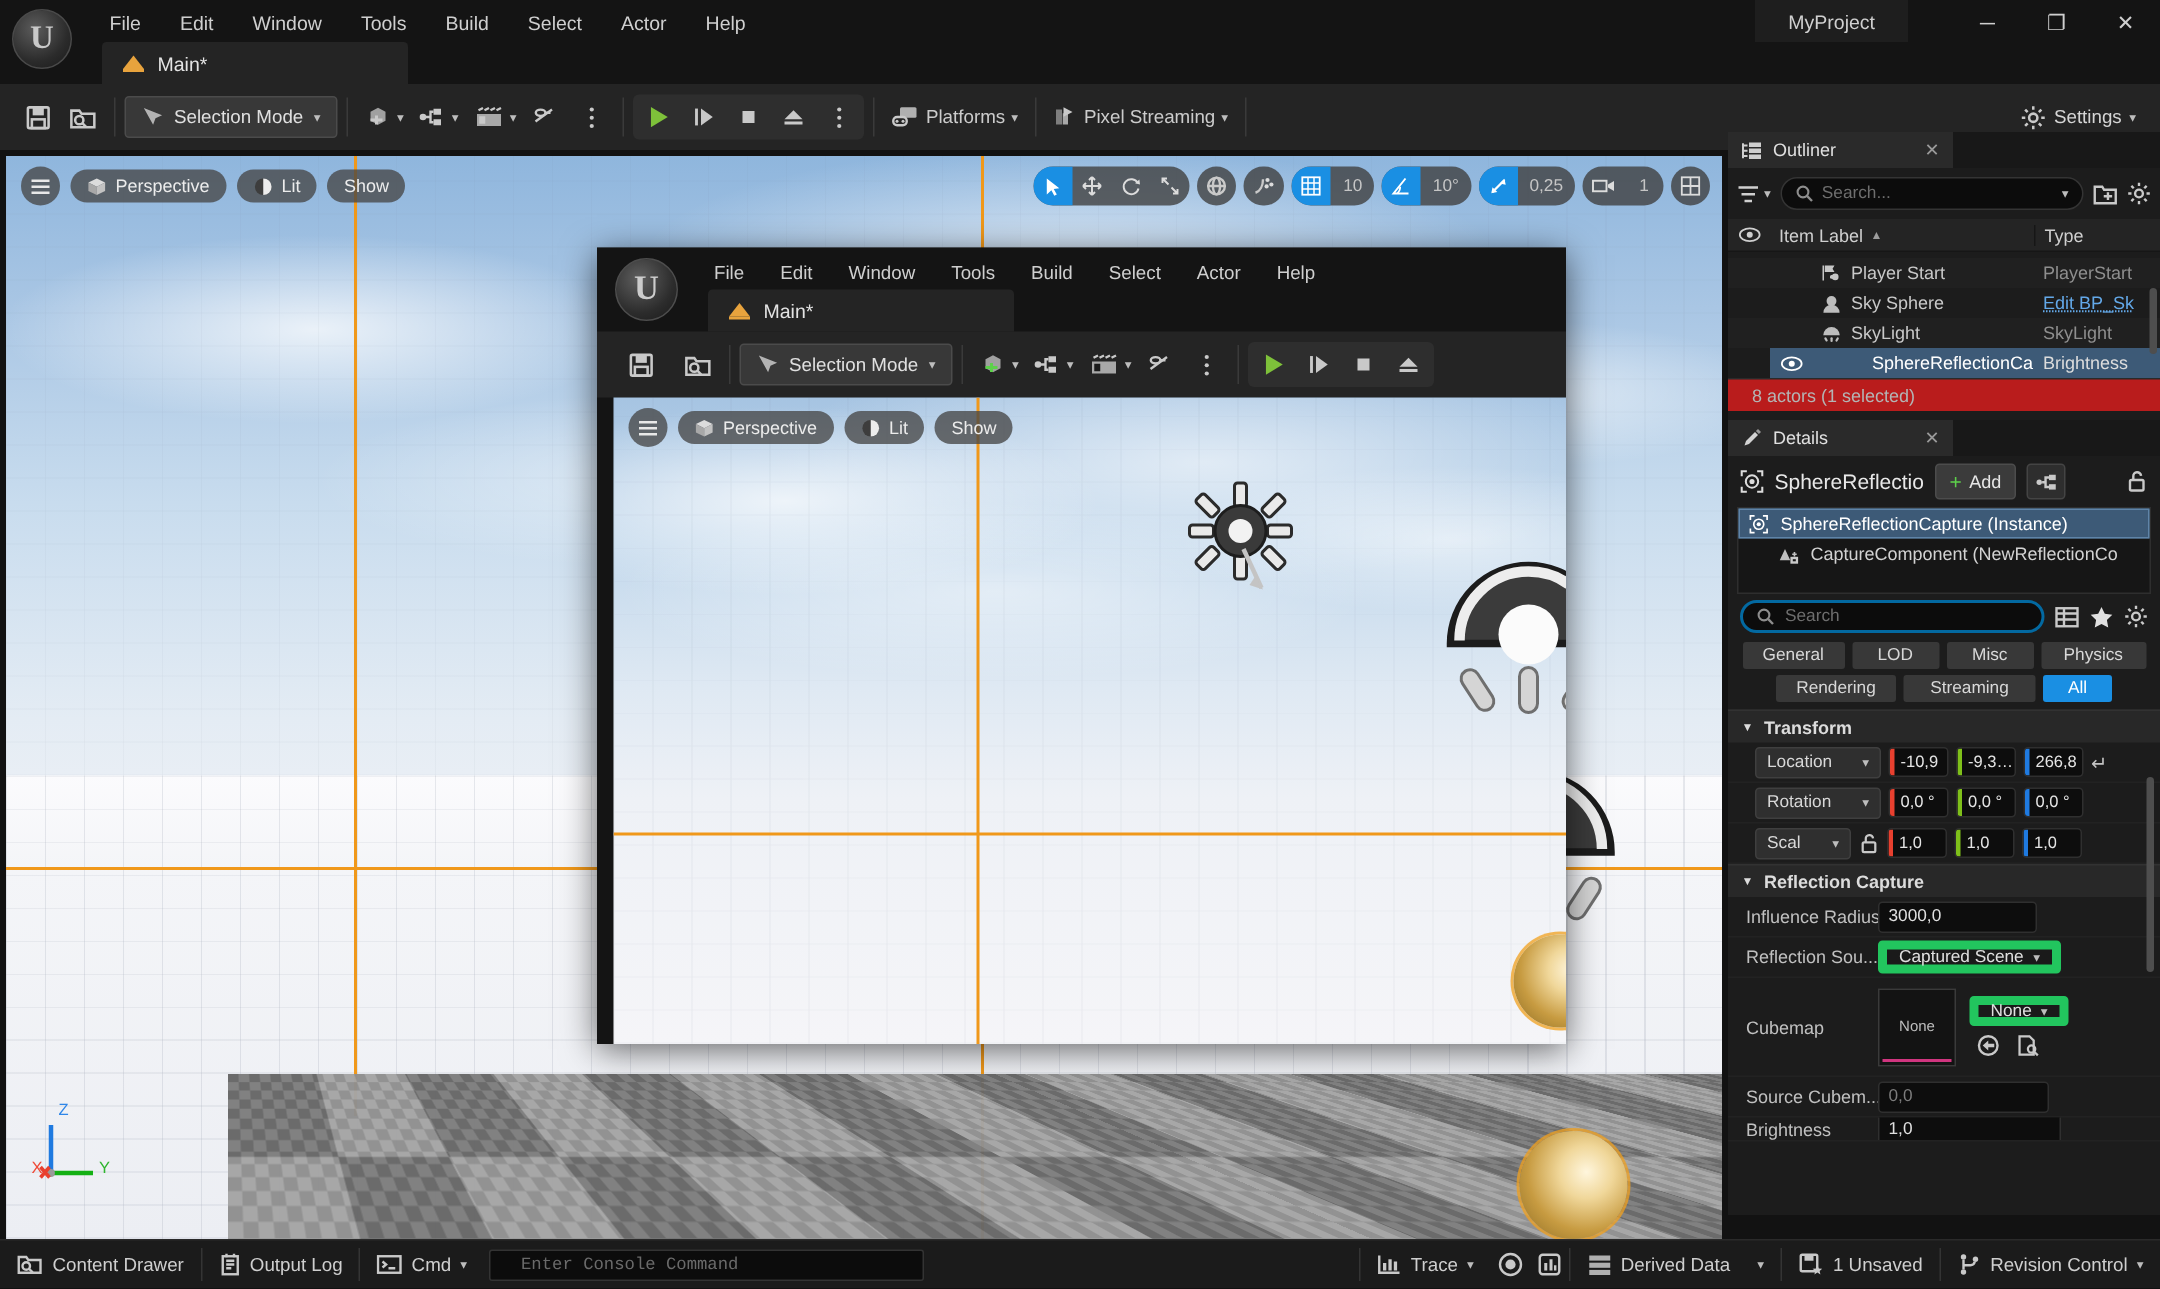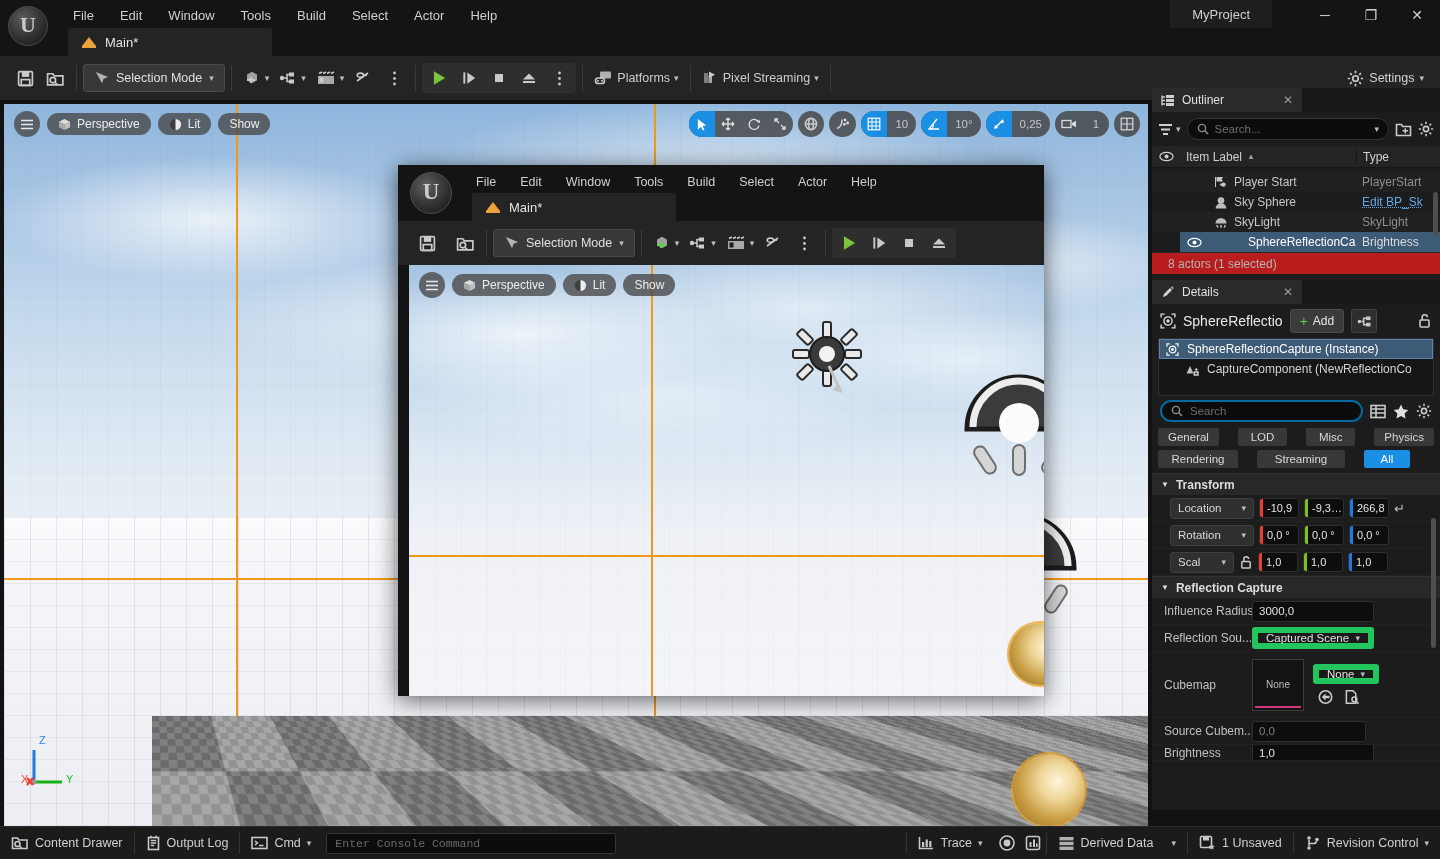--- a/index.html
+++ b/index.html
@@ -164,21 +164,21 @@
   .comp-box { margin:0 6px; background:#161616; border:1px solid #2e2e2e; height:58px; }
   .comp-row { height:20px; display:flex; align-items:center; gap:8px; padding-left:6px; font-size:12px; color:#d2d2d2;
      white-space:nowrap; overflow:hidden;}
   .comp-row.sel { background:#3d5a77; color:#fff; border:1px solid #5f84a8; }
 
   .det-search { height:30px; display:flex; align-items:center; gap:7px; padding:0 8px; }
   .det-search .box { flex:1; height:22px; border-radius:11px; background:#0c0c0c; border:2px solid #0369a1;
      display:flex; align-items:center; gap:7px; padding:0 9px; font-size:11.5px; color:#6e6e6e;}
 
   .filter-rows { padding:2px 6px 5px 6px; display:flex; flex-direction:column; gap:4px;}
-  .filter-line { display:flex; gap:19px; }
+  .filter-line { display:flex; gap:5px;justify-content:center; }
   .chip { height:18px; background:#383838; border-radius:2px; display:flex; align-items:center; justify-content:center;
      font-size:11.5px; color:#d8d8d8; padding:0 10px;}
   .chip.active { background:#1a8fe3; color:#fff; }
 
   .sec-head { height:22px; background:#282828; display:flex; align-items:center; gap:7px; padding-left:9px;
      font-size:12px; color:#dcdcdc; font-weight:bold; border-top:1px solid #323232;}
   .prop-row { height:27px; display:flex; align-items:center; border-bottom:1px solid #222; }
   .prop-lbl { width:100px; padding-left:12px; font-size:12px; color:#c0c0c0; overflow:hidden; white-space:nowrap;}
   .prop-val { flex:1; display:flex; align-items:center; gap:5px; padding-right:6px;}
   .combo { height:21px; background:#2f2f2f; border:1px solid #3f3f3f; border-radius:3px; display:flex;
@@ -196,21 +196,21 @@
   .thumb-none:after { content:""; position:absolute; left:2px; right:2px; bottom:2px; height:2px; background:#d1357f; }
 
   .vscroll { position:absolute; right:2px; width:5px; background:#4e4e4e; border-radius:3px; }
 
   
   .statusbar { position:absolute; bottom:0; left:0; width:1440px; height:33px; background:#1b1b1b;
      display:flex; align-items:center; border-top:1px solid #2a2a2a;}
   .sb-item { height:33px; display:flex; align-items:center; gap:6px; padding:0 11px; font-size:12.5px; color:#cfcfcf;}
   .sb-sep { width:1px; height:22px; background:#343434; }
   .cmd-input { height:21px; width:290px; background:#0c0c0c; border:1px solid #333; border-radius:2px;
-     display:flex; align-items:center; padding:0 8px; font-family:"Liberation Mono", monospace; font-size:11.5px; color:#6a6a6a;}
+     display:flex; align-items:center; padding:0 20px; font-family:"Liberation Mono", monospace; font-size:11.5px; color:#6a6a6a;}
 
   svg { display:block; }
   .ic { fill:none; stroke:#c9c9c9; stroke-width:1.6; }
   .icf { fill:#c9c9c9; }
 </style>
 </head>
 <body>
 
 <div id="app">
 
@@ -1036,21 +1036,21 @@
     </div>
 
     <div class="sec-head">
       <span style="font-size:8px">▼</span>
       <span>Reflection Capture</span>
     </div>
 
     <div class="prop-row">
       <div class="prop-lbl">Influence Radius</div>
       <div class="prop-val">
-        <div class="wide-field" style="width:122px">
+        <div class="wide-field" style="width:106px">
           <span>3000,0</span>
         </div>
       </div>
     </div>
 
     <div class="prop-row">
       <div class="prop-lbl">Reflection Sou...</div>
       <div class="prop-val">
         <div class="wide-combo" style="width:122px">
           <span>Captured Scene</span>

